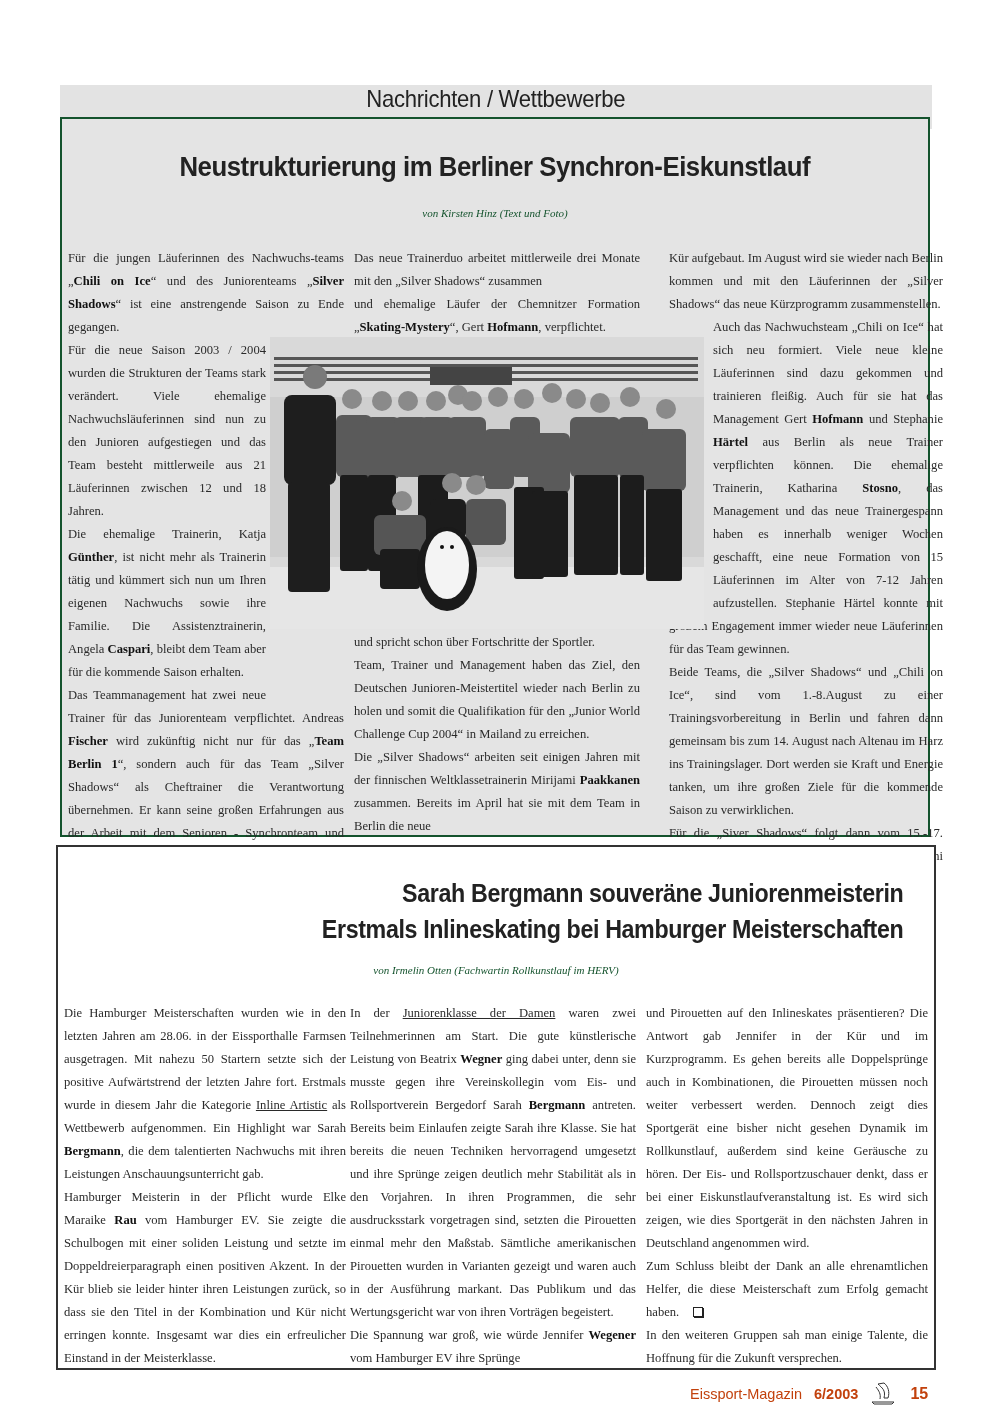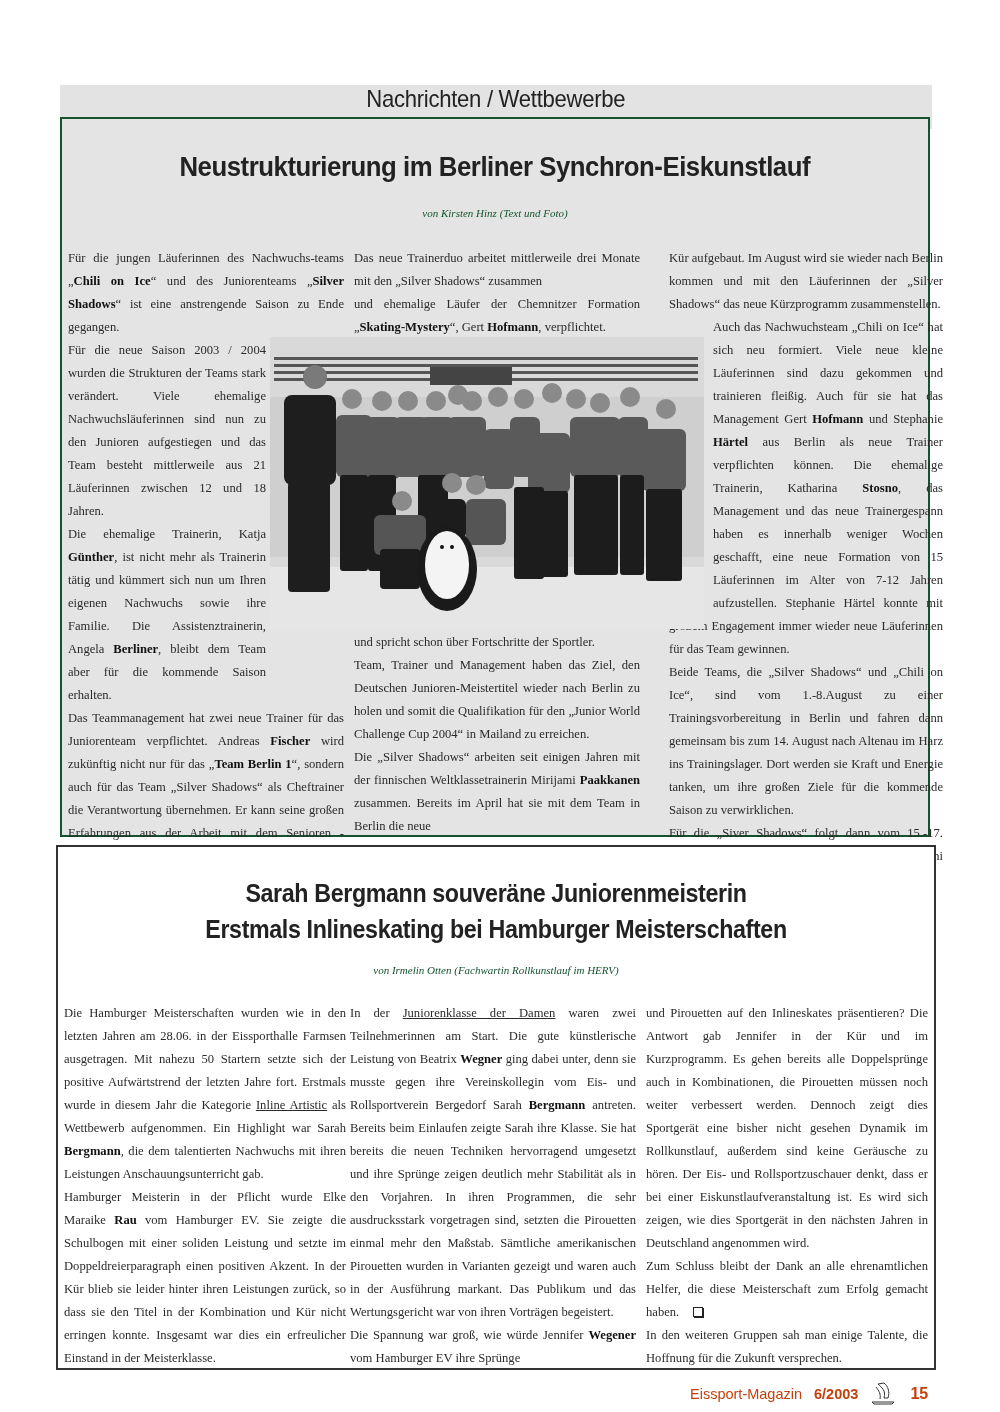--- a/index.html
+++ b/index.html
@@ -9,21 +9,21 @@
          display:flex; align-items:flex-start; justify-content:center;margin-top:18px; }
   .section-header span { font-family:"Liberation Sans", sans-serif; font-size:24px; color:#222; letter-spacing:-0.3px; transform:scaleX(0.92); display:inline-block; }
   .article1 { position:absolute; left:60px; top:117px; width:870px; height:720px; background:#e4e4e4;
          border:2px solid #14532d; box-sizing:border-box; }
   .article2 { position:absolute; left:56px; top:845px; width:880px; height:525px; background:#ffffff;
          border:2px solid #333; box-sizing:border-box; }
   .headline { position:absolute; left:0; width:100%; text-align:center; font-family:"Liberation Sans", sans-serif;
          font-weight:bold; color:#222; }
   .h1 { top:32px; font-size:28px; letter-spacing:-0.5px; }
   .h1 span { display:inline-block; transform:scaleX(0.92); }
-  .h2 { top:28px; font-size:25px; line-height:36px; letter-spacing:-0.4px; }
+  .h2 { top:28px; font-size:25px; line-height:36px; letter-spacing:-0.4px;text-align:right; }
   .h2 span { display:block; transform:scaleX(0.93); }
   .byline { position:absolute; left:0; width:100%; text-align:center; font-style:italic; font-size:11px; color:#14532d; }
   .by1 { top:88px; }
   .by2 { top:117px;text-align:center; }
   .col { position:absolute; font-size:12.6px; line-height:23px; text-align:justify; color:#2a2a2a; }
   .col p { margin:0; }
   .col b { color:#111; }
   .col u { text-decoration:underline; }
   .a1c1 { left:6px; top:128px; width:276px; }
   .a1c2 { left:292px; top:128px; width:286px; }
@@ -52,21 +52,21 @@
 
 <div class="article1">
   <div class="headline h1"><span>Neustrukturierung im Berliner Synchron-Eiskunstlauf</span></div>
   <div class="byline by1">von Kirsten Hinz (Text und Foto)</div>
 
   <div class="col a1c1">
     <div style="height:0"></div>
     <div>
         <p>Für die jungen Läuferinnen des Nachwuchs-teams „<b>Chili on Ice</b>“ und des Juniorenteams „<b>Silver Shadows</b>“ ist eine anstrengende Saison zu Ende gegangen.</p>
         <p><span class="wrapbox" style="float: right; width: 78px; height: 330px; margin-top: 17px;"></span>Für die neue Saison 2003 / 2004 wurden die Strukturen der Teams stark verändert. Viele ehemalige Nachwuchsläuferinnen sind nun zu den Junioren aufgestiegen und das Team besteht mittlerweile aus 21 Läuferinnen zwischen 12 und 18 Jahren.</p>
-        <p>Die ehemalige Trainerin, Katja <b>Günther</b>, ist nicht mehr als Trainerin tätig und kümmert sich nun um Ihren eigenen Nachwuchs sowie ihre Familie. Die Assistenztrainerin, Angela <b>Berliner</b>, bleibt dem Team aber für die kommende Saison erhalten.</p>
+        <p>Die ehemalige Trainerin, Katja <b>Günther</b>, ist nicht mehr als Trainerin tätig und kümmert sich nun um Ihren eigenen Nachwuchs sowie ihre Familie. Die Assistenztrainerin, Angela <b>Caspari</b>, bleibt dem Team aber für die kommende Saison erhalten.</p>
         <p>Das Teammanagement hat zwei neue Trainer für das Juniorenteam verpflichtet. Andreas <b>Fischer</b> wird zukünftig nicht nur für das „<b>Team Berlin 1</b>“, sondern auch für das Team „Silver Shadows“ als Cheftrainer die Verantwortung übernehmen. Er kann seine großen Erfahrungen aus der Arbeit mit dem Senioren - Synchronteam und seiner eigenen Tanzformation optimal einsetzen und an die Sportler weitergeben. Als zweiten Trainer, der gleichzeitig auch die Betreuung des Teams übernimmt, wurde der Eistanztrainer</p>
       </div>
   </div>
   <div class="col a1c2">
       <p>Das neue Trainerduo arbeitet mittlerweile drei Monate mit den „Silver Shadows“ zusammen</p>
       <p>und ehemalige Läufer der Chemnitzer Formation „<b>Skating-Mystery</b>“, Gert <b>Hofmann</b>, verpflichtet.</p>
     </div>
   <div class="col a1c2b">
       <p>und spricht schon über Fortschritte der Sportler.</p>
       <p>Team, Trainer und Management haben das Ziel, den Deutschen Junioren-Meistertitel wieder nach Berlin zu holen und somit die Qualifikation für den „Junior World Challenge Cup 2004“ in Mailand zu erreichen.</p>

